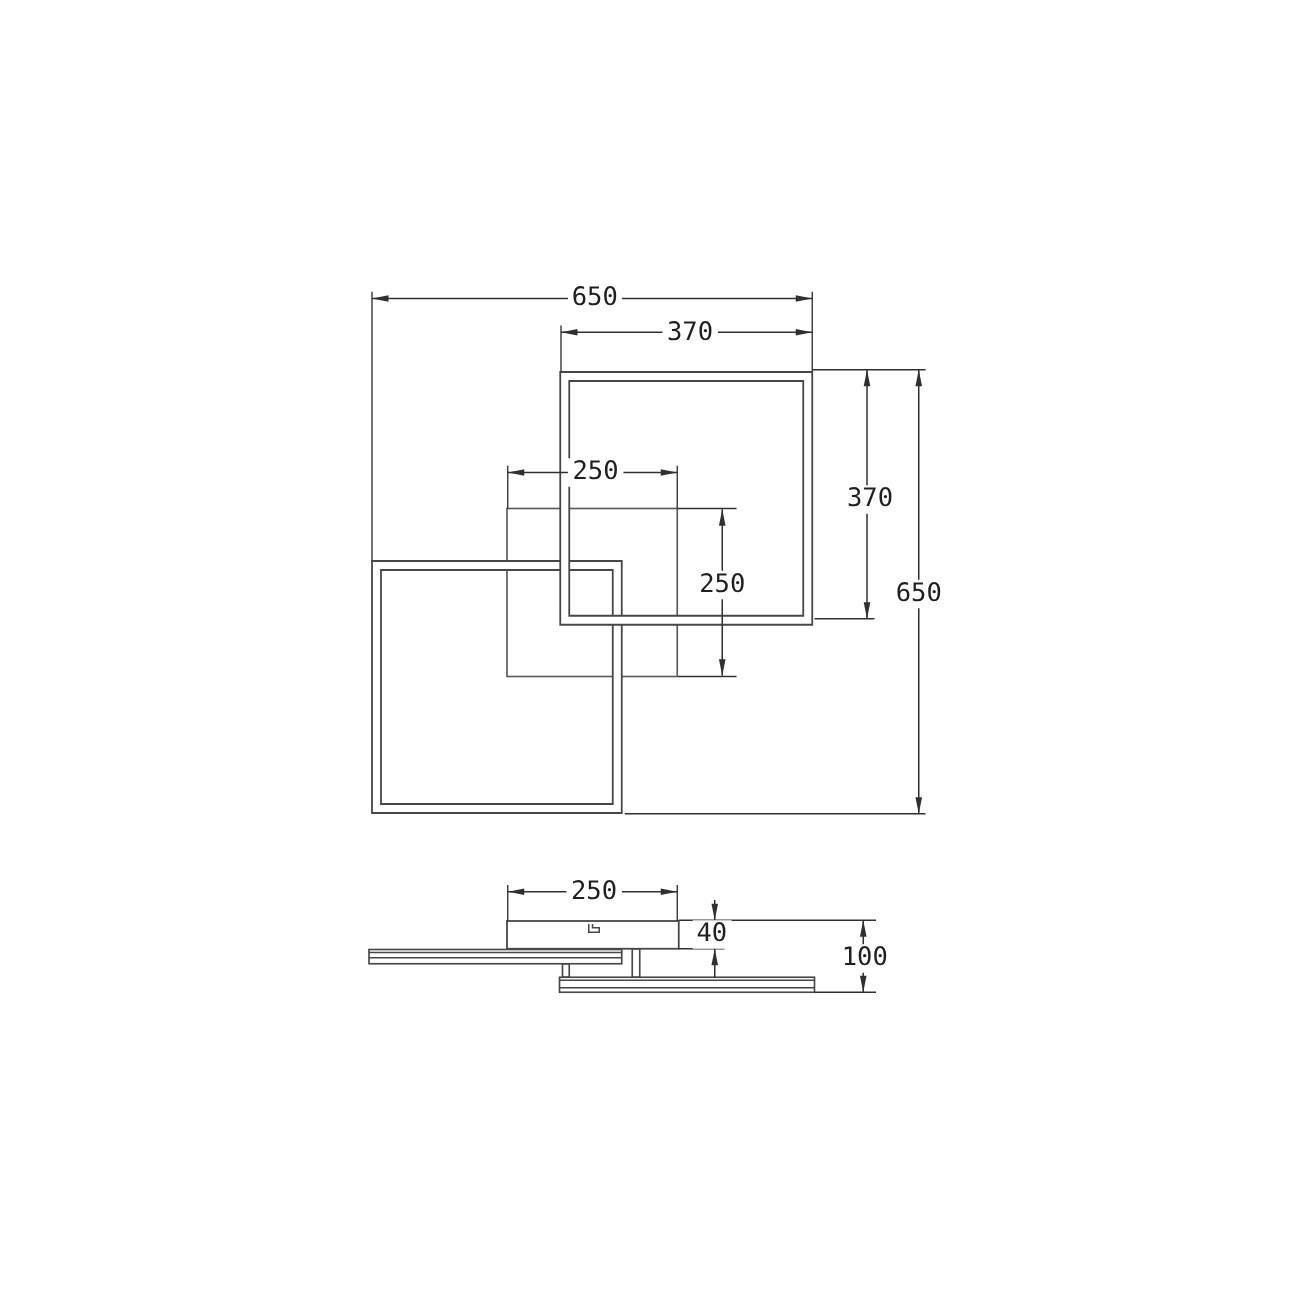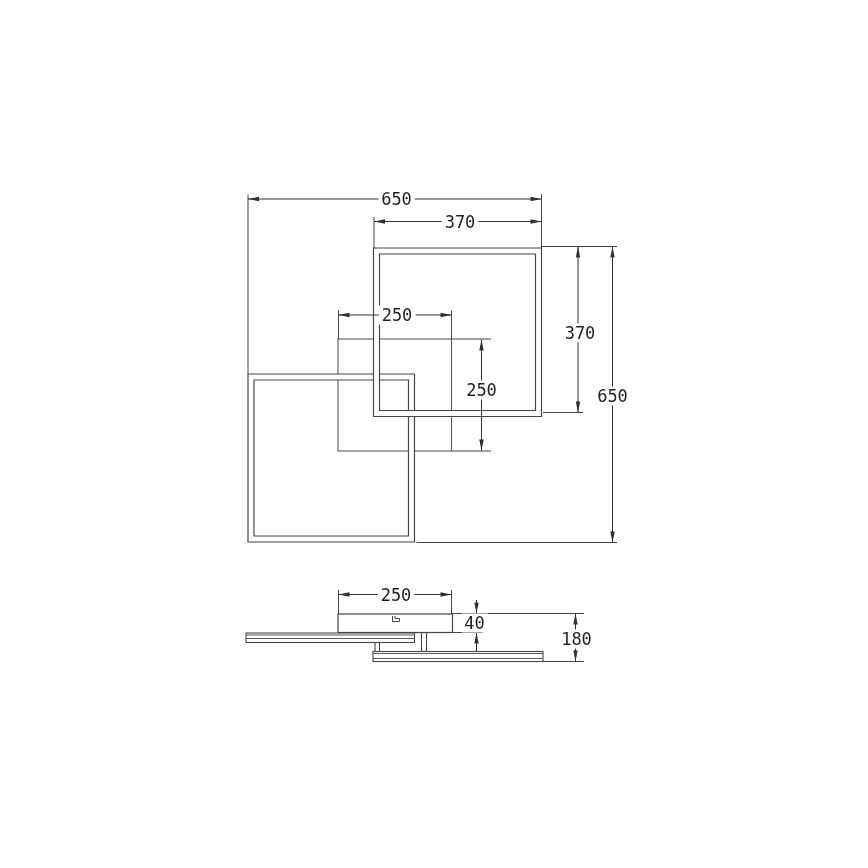--- a/index.html
+++ b/index.html
@@ -99,14 +99,14 @@
     </svg>
 
   <span class="dim-label" style="left: 396.5px; top: 199px;">650</span>
   <span class="dim-label" style="left: 460px; top: 221.5px;">370</span>
   <span class="dim-label" style="left: 397px; top: 315px;">250</span>
   <span class="dim-label" style="left: 481.5px; top: 389.5px;">250</span>
   <span class="dim-label" style="left: 580px; top: 332.5px;">370</span>
   <span class="dim-label" style="left: 612.5px; top: 395.5px;">650</span>
   <span class="dim-label" style="left: 396px; top: 594.5px;">250</span>
   <span class="dim-label" style="left: 474.5px; top: 622.5px; text-align: center;">40</span>
-  <span class="dim-label" style="left: 576.5px; top: 639px;">180</span>
+  <span class="dim-label" style="left: 576.5px; top: 639px;">100</span>
 </div>
 
 </body></html>

